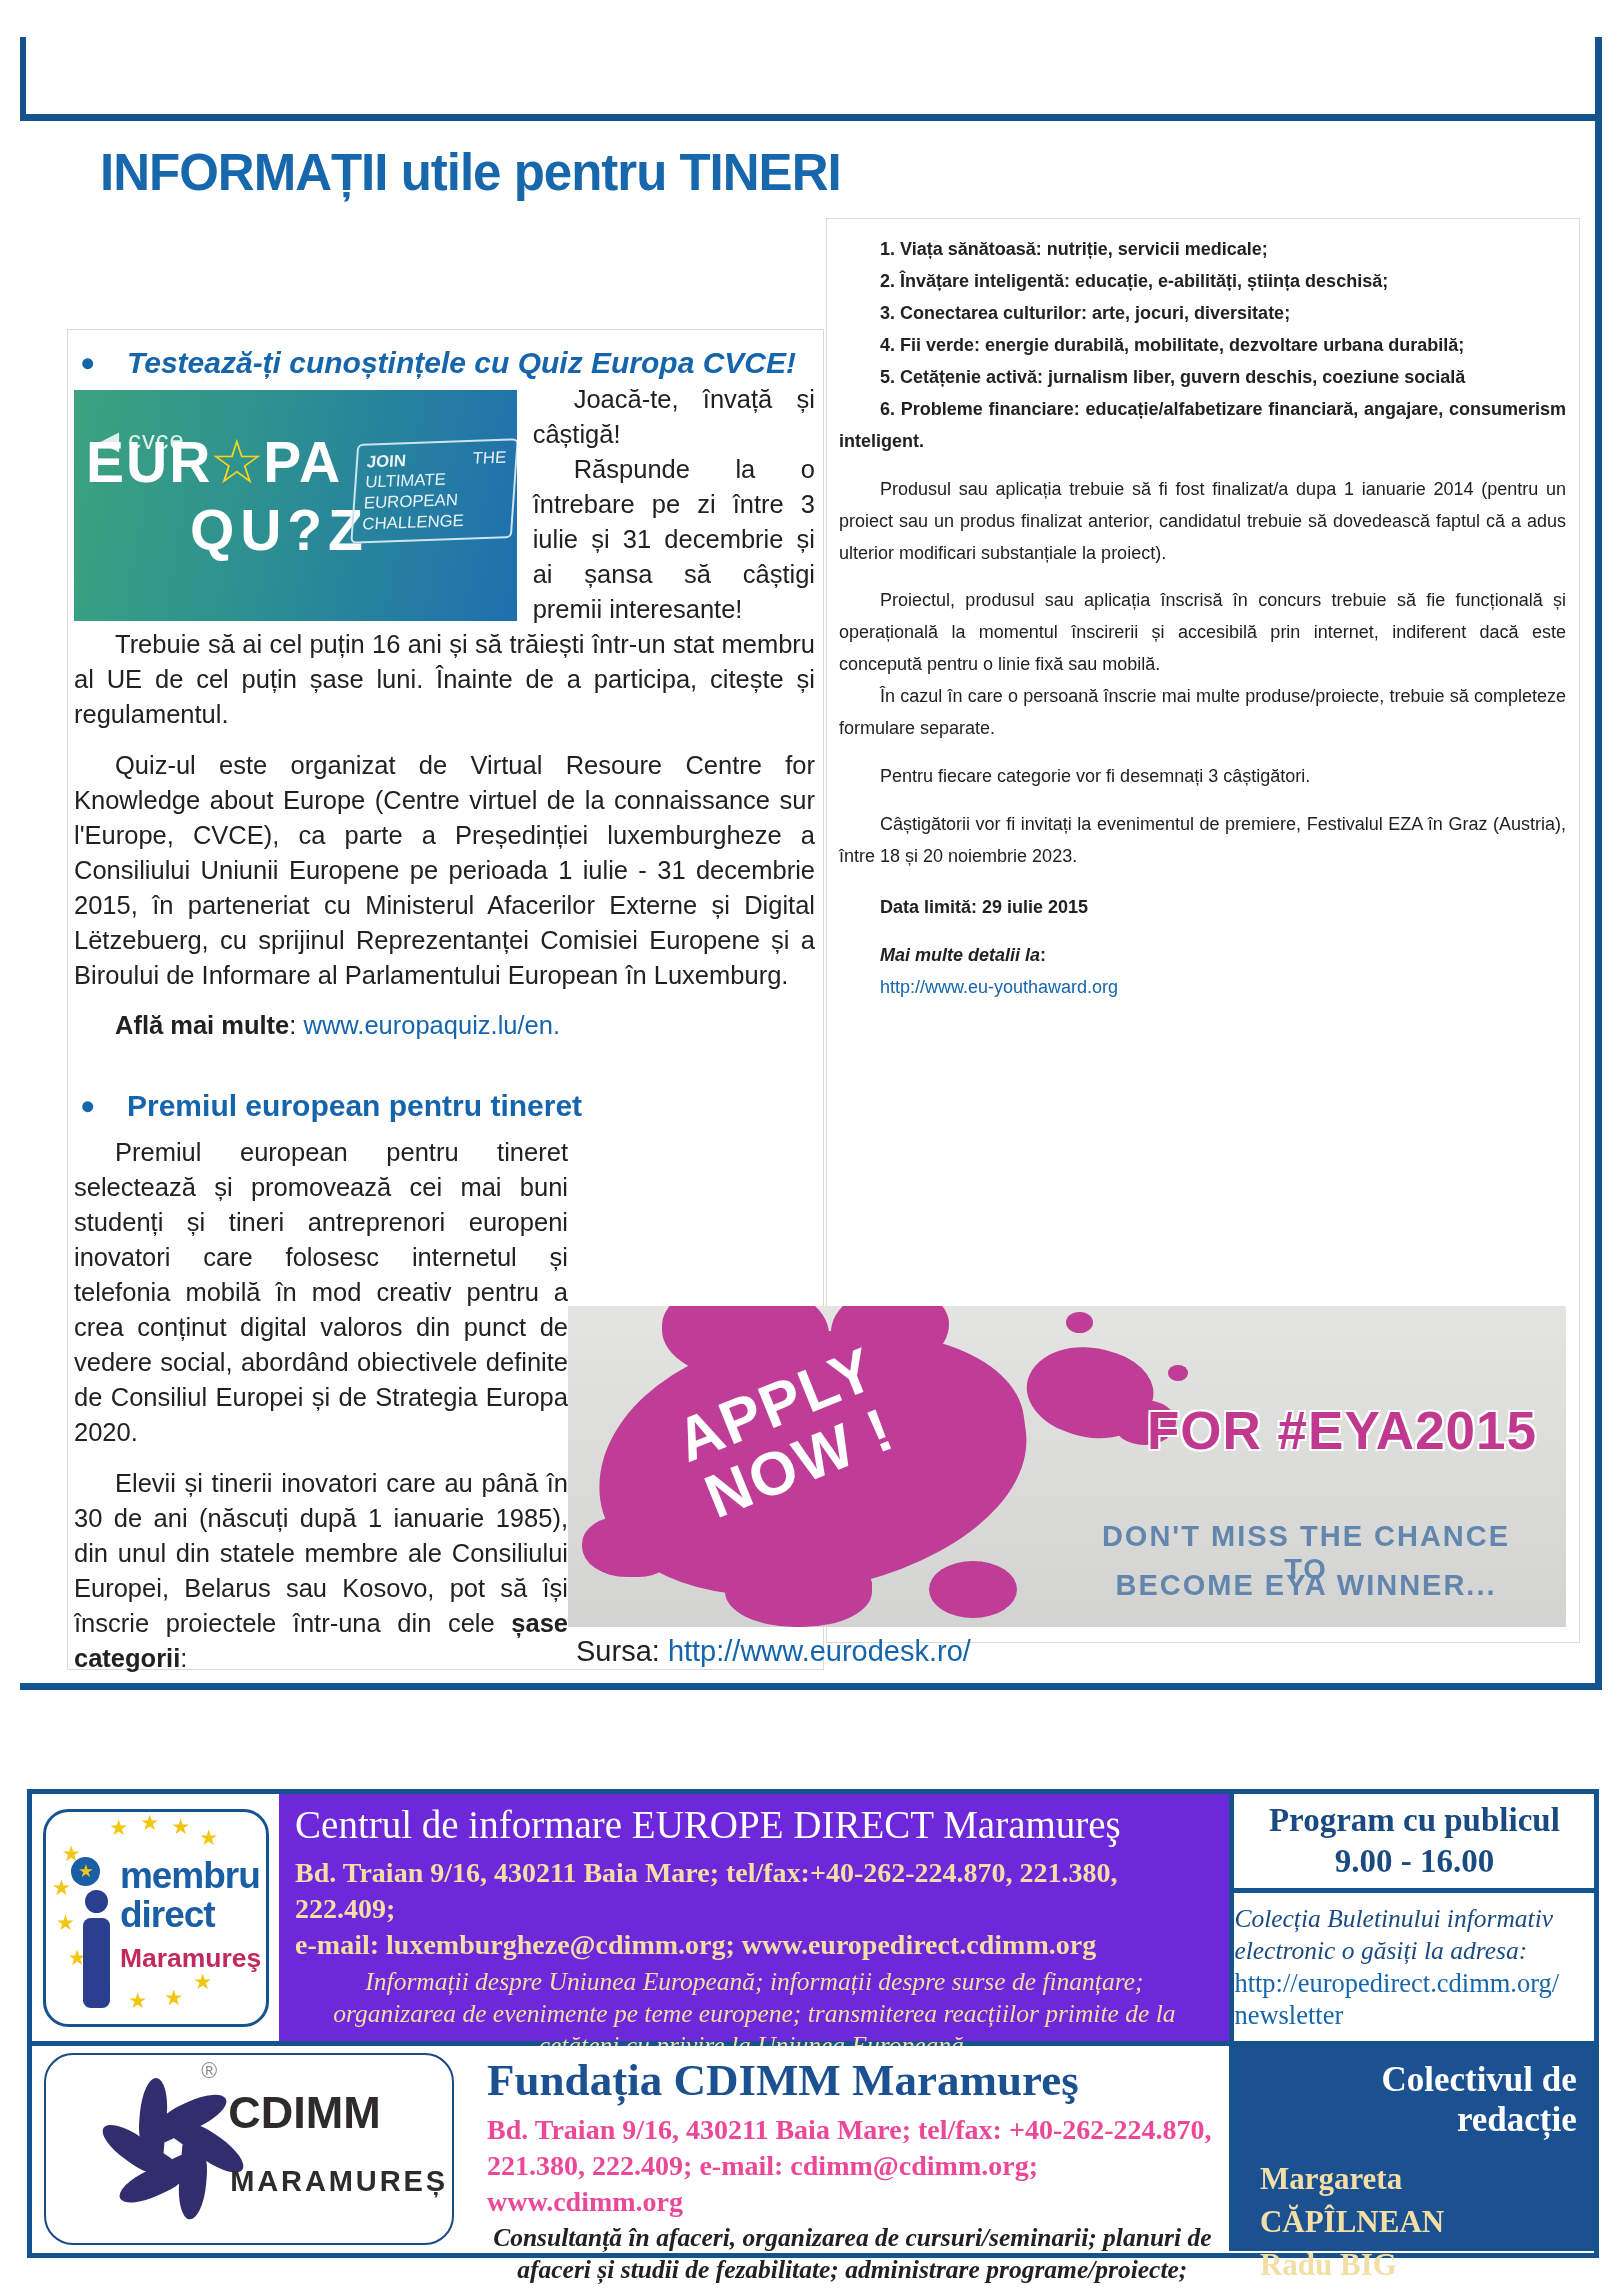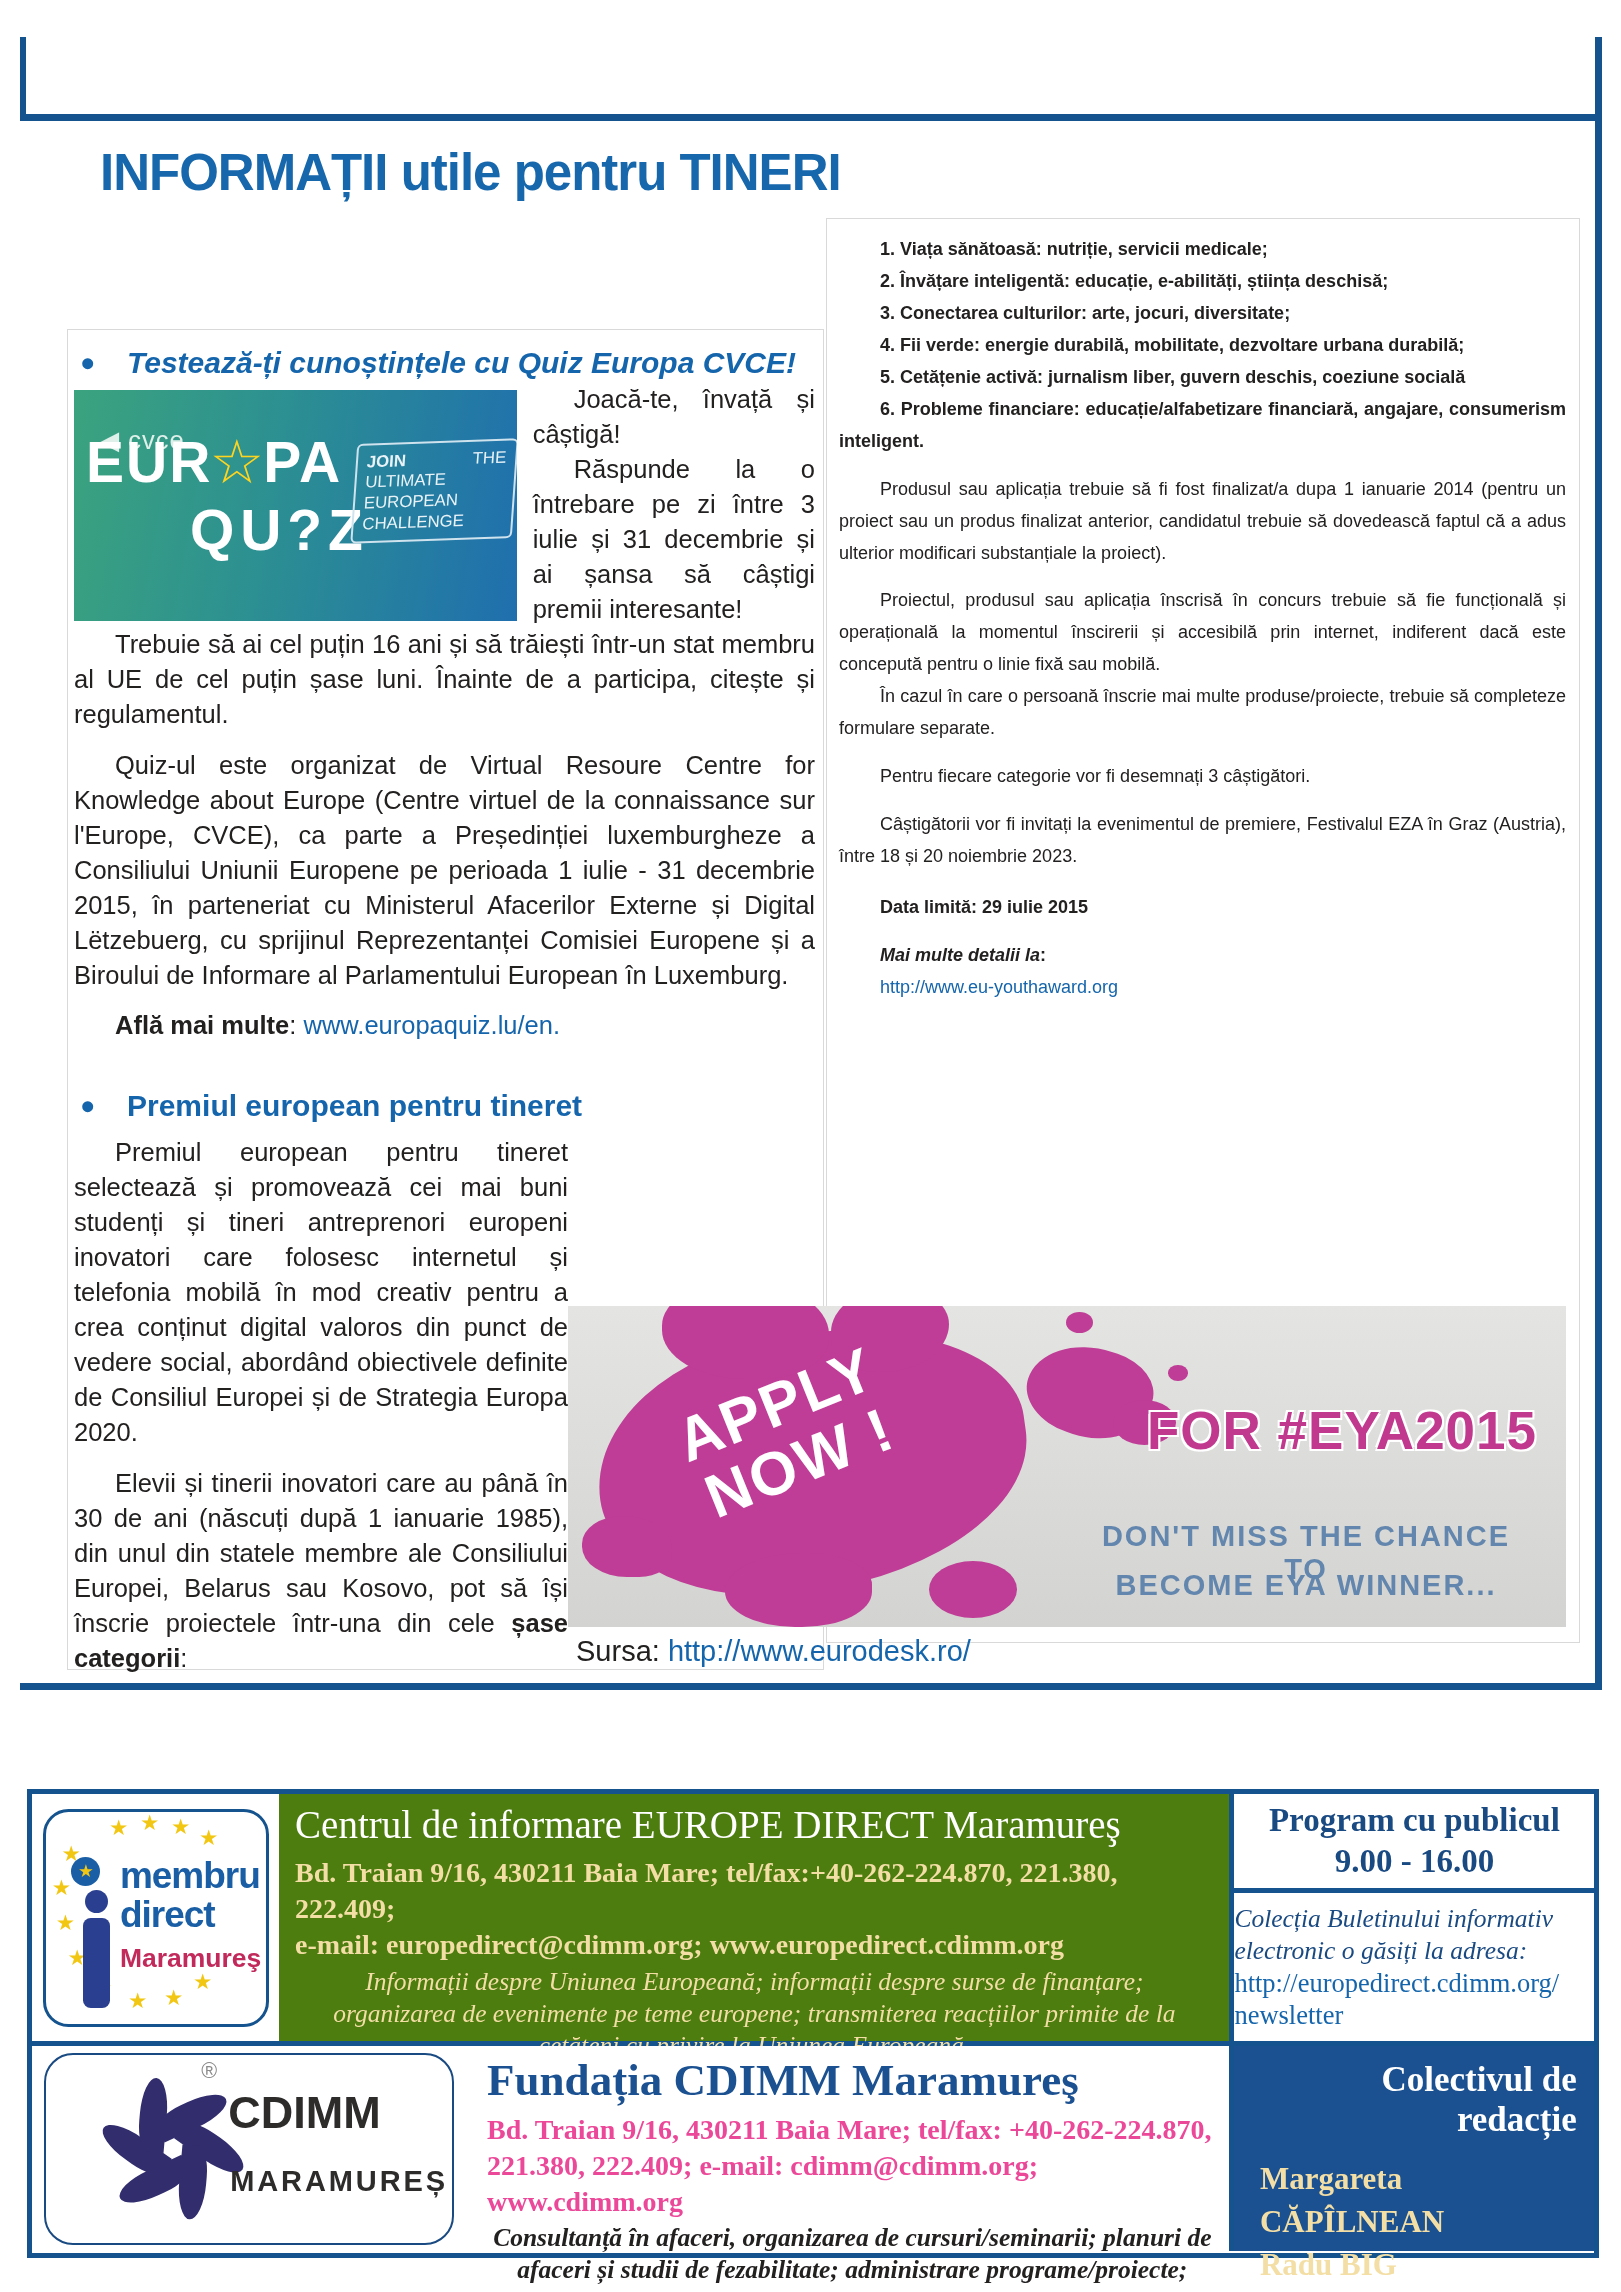--- a/index.html
+++ b/index.html
@@ -66,21 +66,21 @@
   #eya-tag1{top:214px;} #eya-tag2{top:263px;}
 
   #sursa{position:absolute;left:576px;top:1635px;font-size:29px;z-index:4;}
 
   
   #footer{position:absolute;left:27.4px;top:1789px;width:1572px;height:469px;border:5.9px solid #14538e;
           box-sizing:border-box;font-family:"Liberation Serif",serif;background:#fff;}
   .f-row1{display:flex;height:247px;}
   .f-row2{display:flex;height:210px;border-top:5.9px solid #14538e;box-sizing:border-box;}
   .f-logo-cell{width:247px;background:#fff;display:flex;align-items:center;justify-content:center;}
-  .f-blue{flex:1;background:#4d7c0f;color:#fff;padding:7.8px 15.7px 0 15.7px;box-sizing:border-box;}
+  .f-blue{flex:1;background:#6d28d9;color:#fff;padding:7.8px 15.7px 0 15.7px;box-sizing:border-box;}
   .f-right{width:365px;border-left:5.9px solid #14538e;box-sizing:border-box;display:flex;flex-direction:column;background:#fff;}
 
   .f-title{font-size:39px;color:#fff;margin-bottom:7.8px;}
   .f-addr{font-size:28px;font-weight:bold;color:#f3dfa6;line-height:36px;}
   .f-desc{font-size:25.5px;font-style:italic;color:#f3dfa6;text-align:center;line-height:32px;margin-top:3.9px;
           padding:0 13.7px;}
 
   .f-program{height:88px;border-bottom:5.9px solid #14538e;box-sizing:content-box;text-align:center;
              font-weight:bold;font-size:33px;color:#1a4a82;line-height:41px;padding-top:5.9px;}
   .f-colectia{flex:1;font-style:italic;font-size:25.5px;color:#1a4a82;line-height:32px;
@@ -245,21 +245,21 @@
           <div id="ed-i-dot"></div>
           <div id="ed-i-stem"></div>
           <div id="ed-word1">membru</div>
           <div id="ed-word2">direct</div>
           <div id="ed-region">Maramureş</div>
         </div>
       </div>
       <div class="f-blue">
         <div class="f-title">Centrul de informare EUROPE DIRECT Maramureş</div>
         <div class="f-addr">Bd. Traian 9/16, 430211 Baia Mare; tel/fax:+40-262-224.870, 221.380, 222.409;</div>
-        <div class="f-addr">e-mail: europedirect@cdimm.org; www.europedirect.cdimm.org</div>
+        <div class="f-addr">e-mail: luxemburgheze@cdimm.org; www.europedirect.cdimm.org</div>
         <div class="f-desc">Informații despre Uniunea Europeană; informații despre surse de finanțare; organizarea de evenimente pe teme europene; transmiterea reacțiilor primite de la cetățeni cu privire la Uniunea Europeană.</div>
       </div>
       <div class="f-right">
         <div class="f-program">
           <div>Program cu publicul</div>
           <div>9.00 - 16.00</div>
         </div>
         <div class="f-colectia">
           <span>Colecția Buletinului informativ electronic o găsiți la adresa:</span>
           <span class="url link">http://europedirect.cdimm.org/</span>

